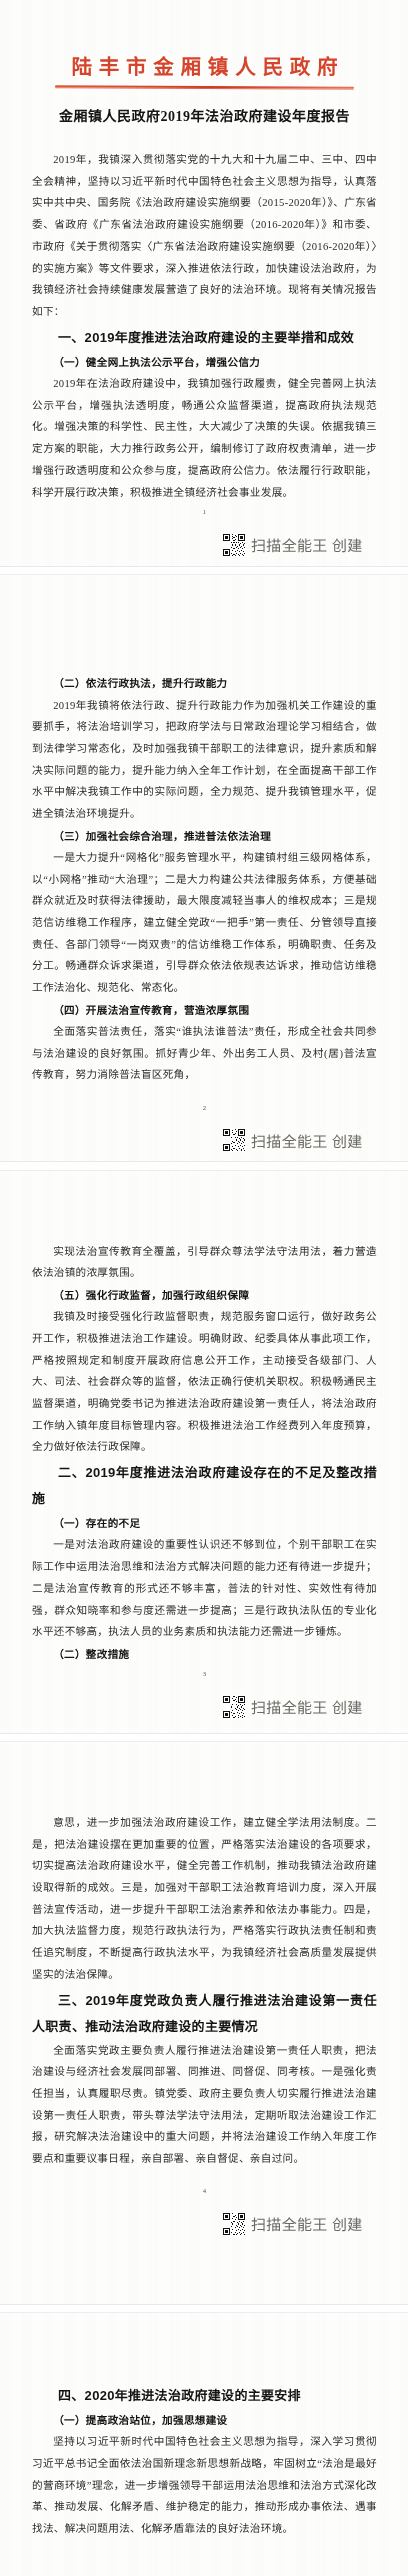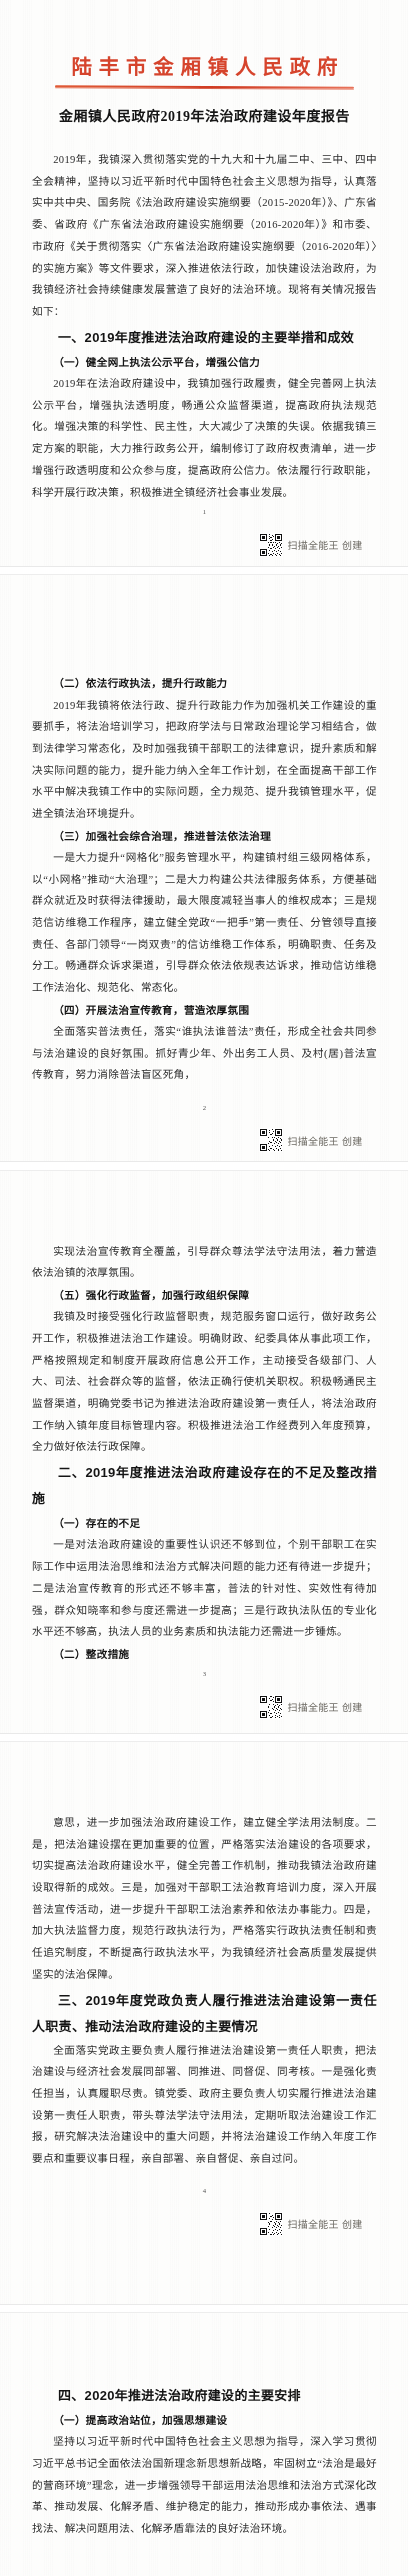--- a/index.html
+++ b/index.html
@@ -146,21 +146,21 @@
   }
   .qr{
     width:24px;height:24px;
     background:#fff;
     position:relative;
     image-rendering:pixelated;
   }
   .qr svg{display:block;}
   .wm-text{
     font-family:"Liberation Sans","DejaVu Sans",sans-serif;
-    font-size:10px;
+    font-size:15px;
     color:#6d6a63;
     letter-spacing:0.3px;
     white-space:nowrap;
   }
 </style>
 </head>
 <body>
 
 <div class="doc">
 

